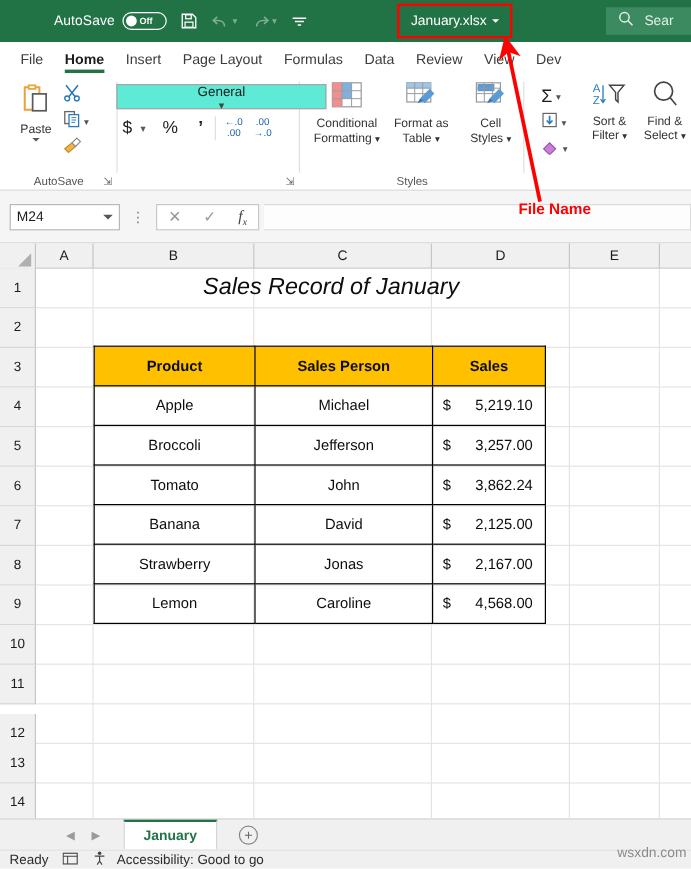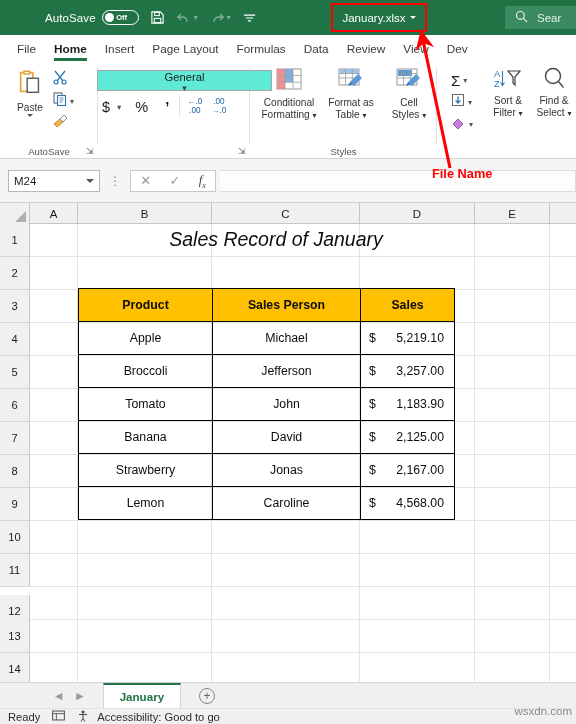--- a/index.html
+++ b/index.html
@@ -567,21 +567,21 @@
           <td class="money"><span class="cur">$</span><span>5,219.10</span></td>
         </tr>
         <tr>
           <td>Broccoli</td>
           <td>Jefferson</td>
           <td class="money"><span class="cur">$</span><span>3,257.00</span></td>
         </tr>
         <tr>
           <td>Tomato</td>
           <td>John</td>
-          <td class="money"><span class="cur">$</span><span>1,183.90</span></td>
+          <td class="money"><span class="cur">$</span><span>3,862.24</span></td>
         </tr>
         <tr>
           <td>Banana</td>
           <td>David</td>
           <td class="money"><span class="cur">$</span><span>2,125.00</span></td>
         </tr>
         <tr>
           <td>Strawberry</td>
           <td>Jonas</td>
           <td class="money"><span class="cur">$</span><span>2,167.00</span></td>

